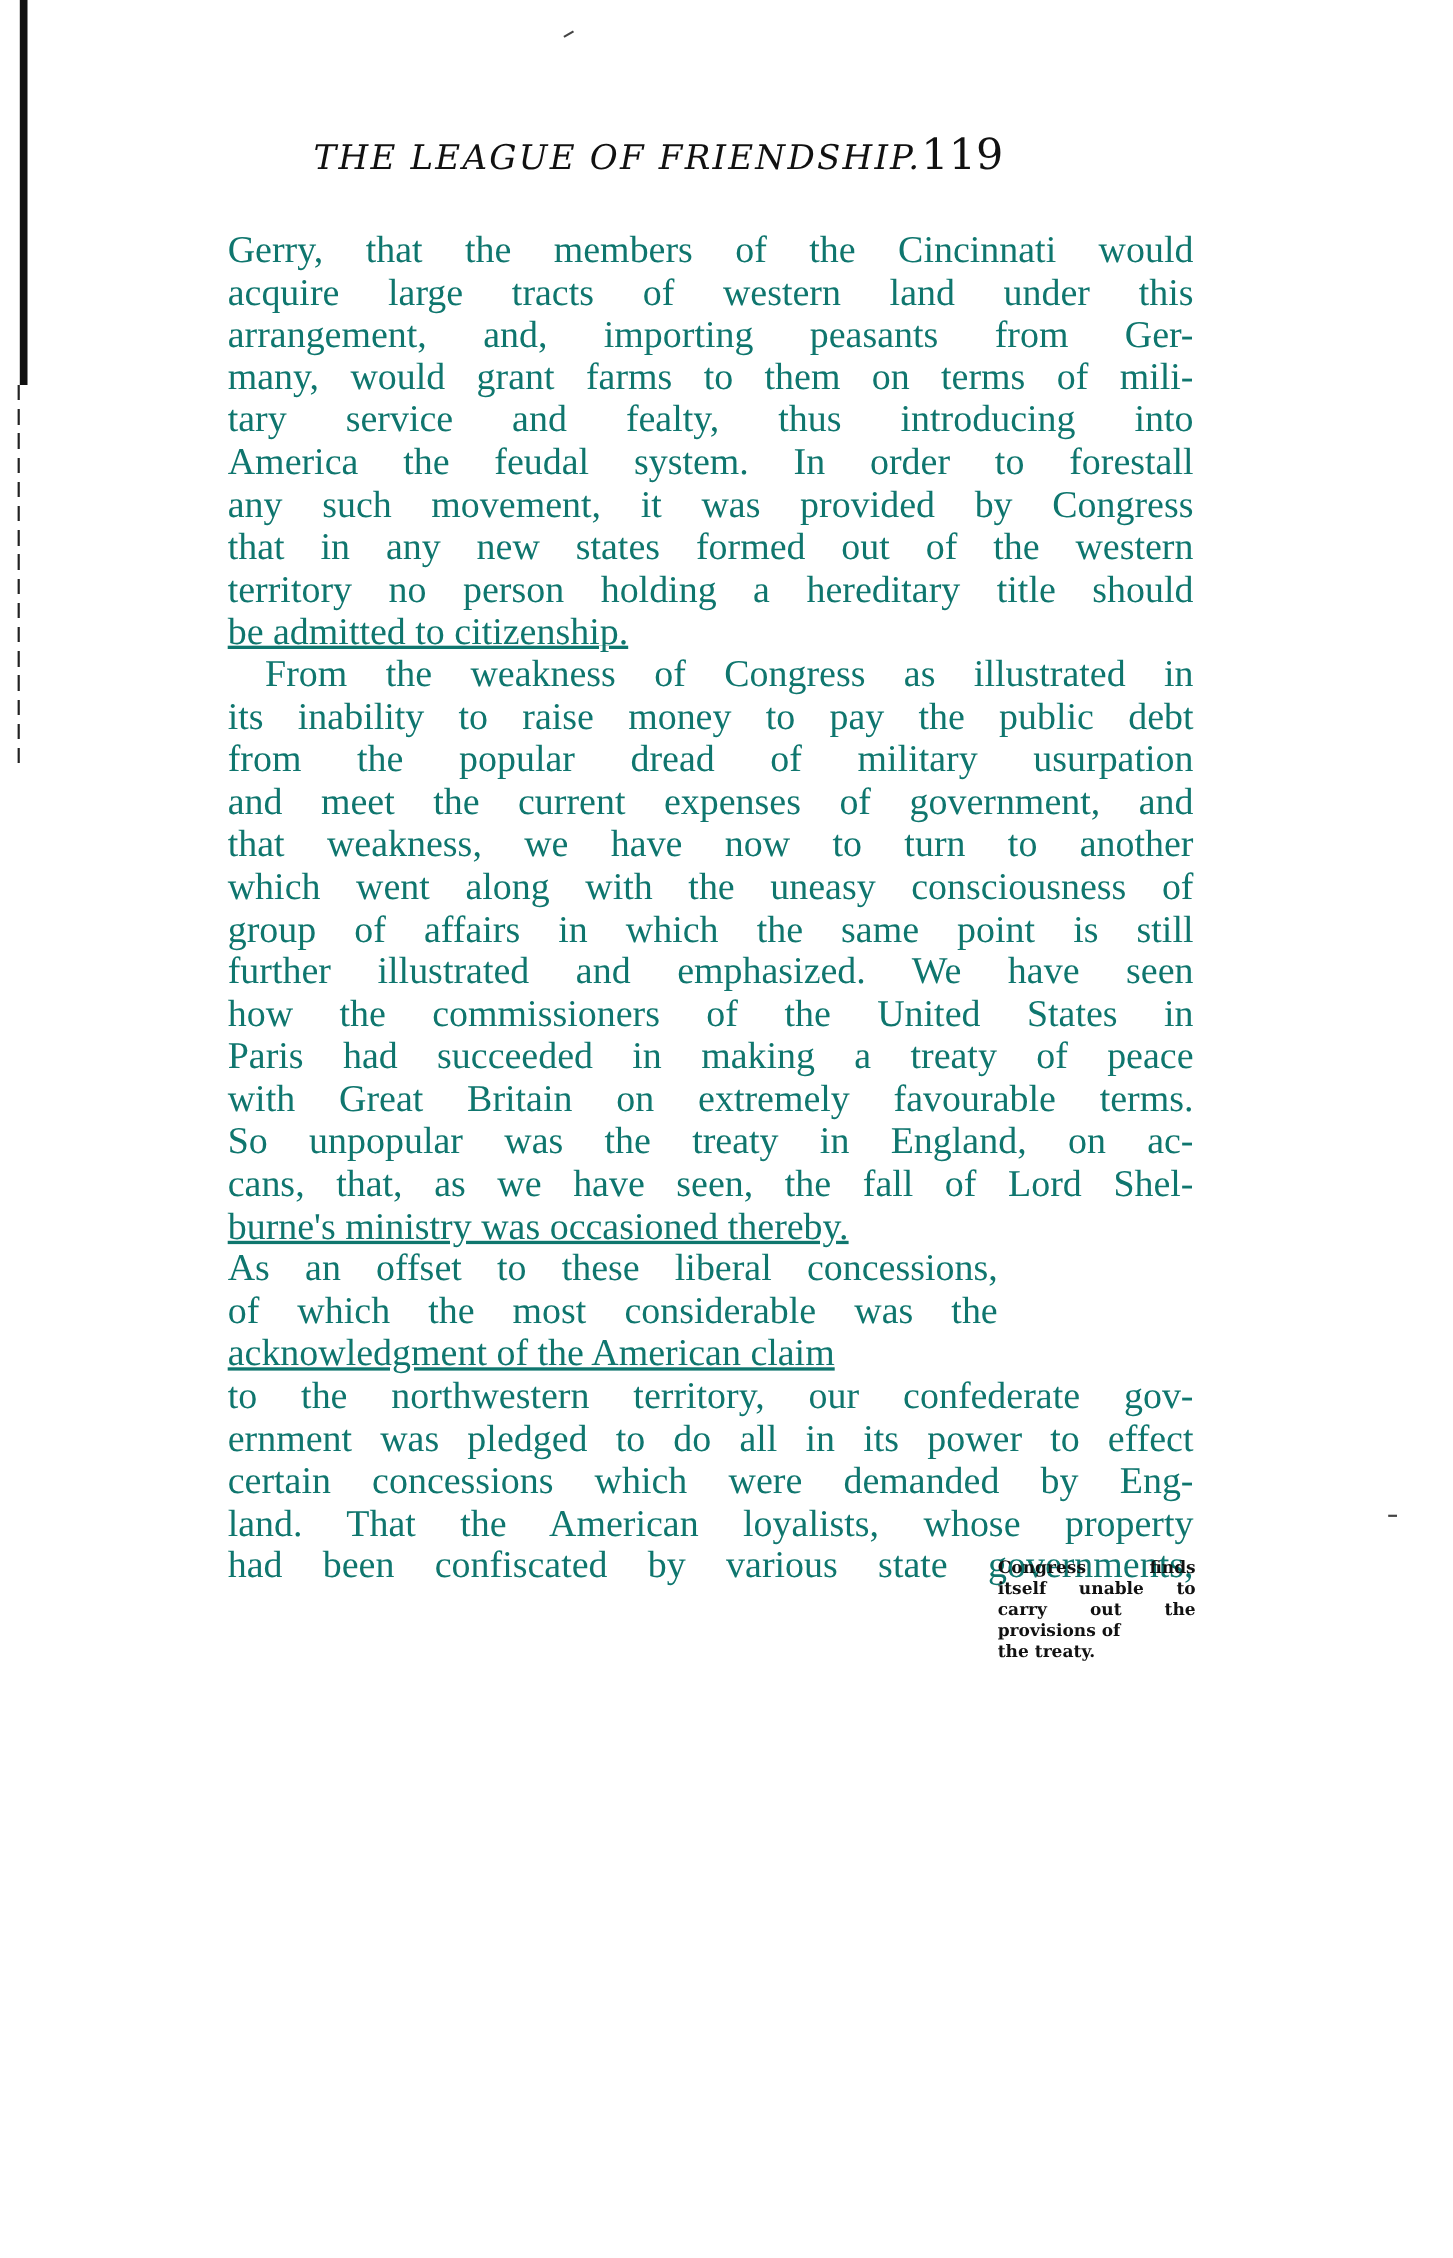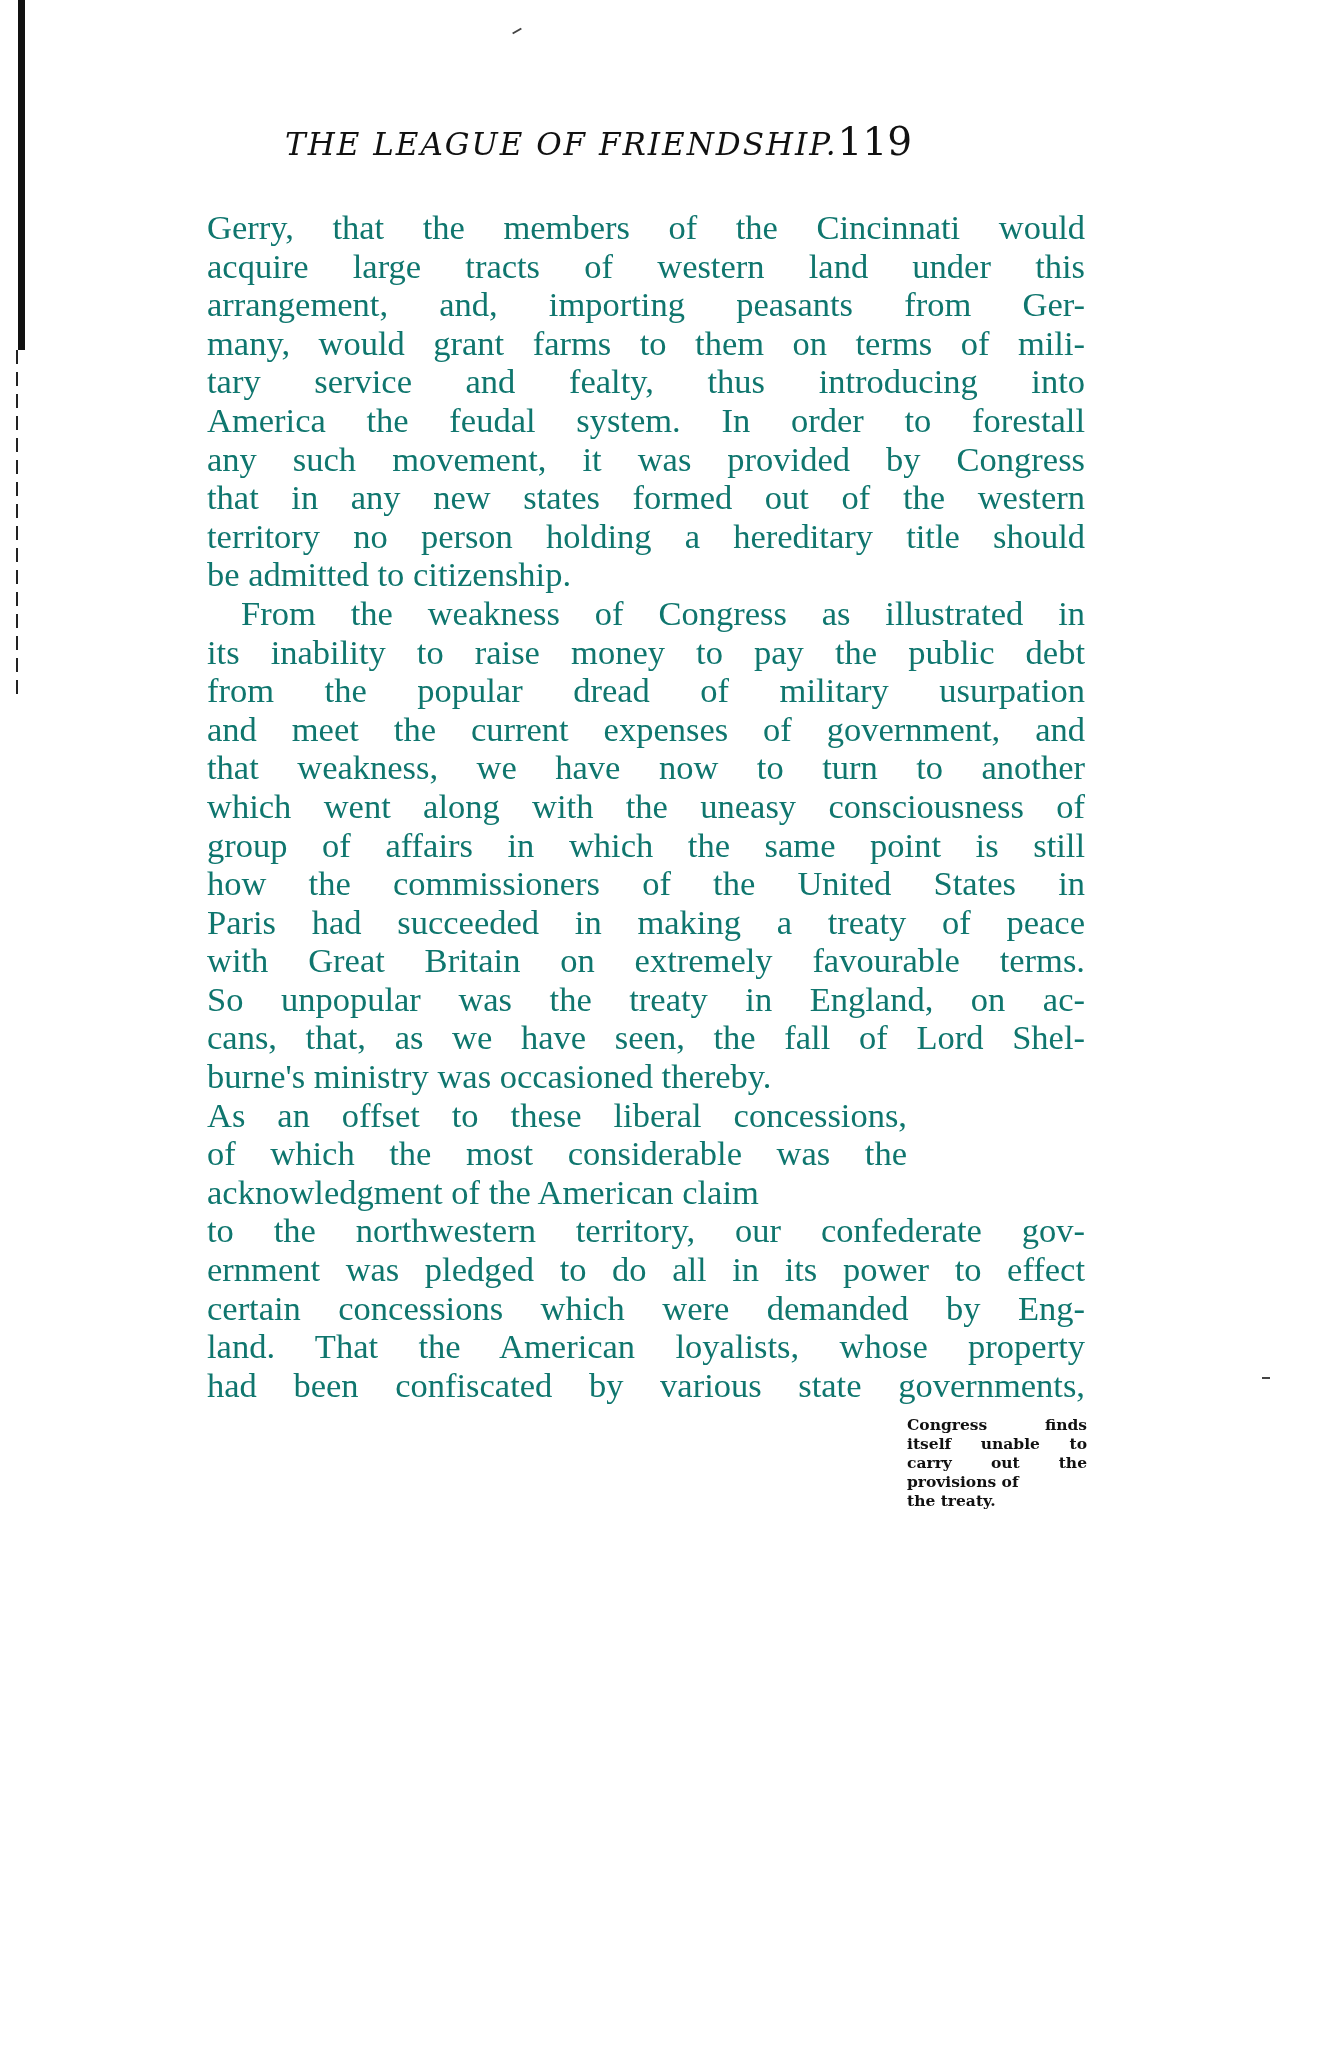--- a/index.html
+++ b/index.html
@@ -21,21 +21,21 @@
     .page-num { font-style: normal; font-size: 39px; letter-spacing: 0; margin-right: 8px; }
     .body-text {
       position: absolute; top: 208px; left: 207px; width: 878px;
       font-family: "Liberation Serif", "DejaVu Serif", serif;
       font-size: 34.5px; line-height: 38.6px; color: #0f766e;
     }
     .line {
       display: block; white-space: nowrap; text-align: justify;
       text-align-last: justify; height: 38.6px;
     }
-    .line.last { text-align-last: left; }
+    .line.last { text-align-last: left; text-decoration: underline; }
     .line.indent { padding-left: 34px; }
     .line.short { width: 700px; }
     .margin-note {
       position: absolute; left: 907px; top: 1415px; width: 180px;
       font-family: "DejaVu Serif", "Liberation Serif", serif; font-weight: bold;
       font-size: 15.5px; line-height: 19px; color: #111;
     }
     .margin-note .nline { display: block; white-space: nowrap; text-align: justify; text-align-last: justify; }
     .margin-note .nline.last { text-align-last: left; }
     .speck { position: absolute; background: #444; }
@@ -62,20 +62,21 @@
   <span class="line">that in any new states formed out of the western</span>
   <span class="line">territory no person holding a hereditary title should</span>
   <span class="line last">be admitted to citizenship.</span>
   <span class="line indent">From the weakness of Congress as illustrated in</span>
   <span class="line">its inability to raise money to pay the public debt</span>
   <span class="line">from the popular dread of military usurpation</span>
   <span class="line">and meet the current expenses of government, and</span>
   <span class="line">that weakness, we have now to turn to another</span>
   <span class="line">which went along with the uneasy consciousness of</span>
   <span class="line">group of affairs in which the same point is still</span>
+  <span class="line">further illustrated and emphasized. We have seen</span>
   <span class="line">how the commissioners of the United States in</span>
   <span class="line">Paris had succeeded in making a treaty of peace</span>
   <span class="line">with Great Britain on extremely favourable terms.</span>
   <span class="line">So unpopular was the treaty in England, on ac-</span>
   <span class="line">cans, that, as we have seen, the fall of Lord Shel-</span>
   <span class="line last">burne's ministry was occasioned thereby.</span>
   <span class="line short">As an offset to these liberal concessions,</span>
   <span class="line short">of which the most considerable was the</span>
   <span class="line short last">acknowledgment of the American claim</span>
   <span class="line">to the northwestern territory, our confederate gov-</span>

